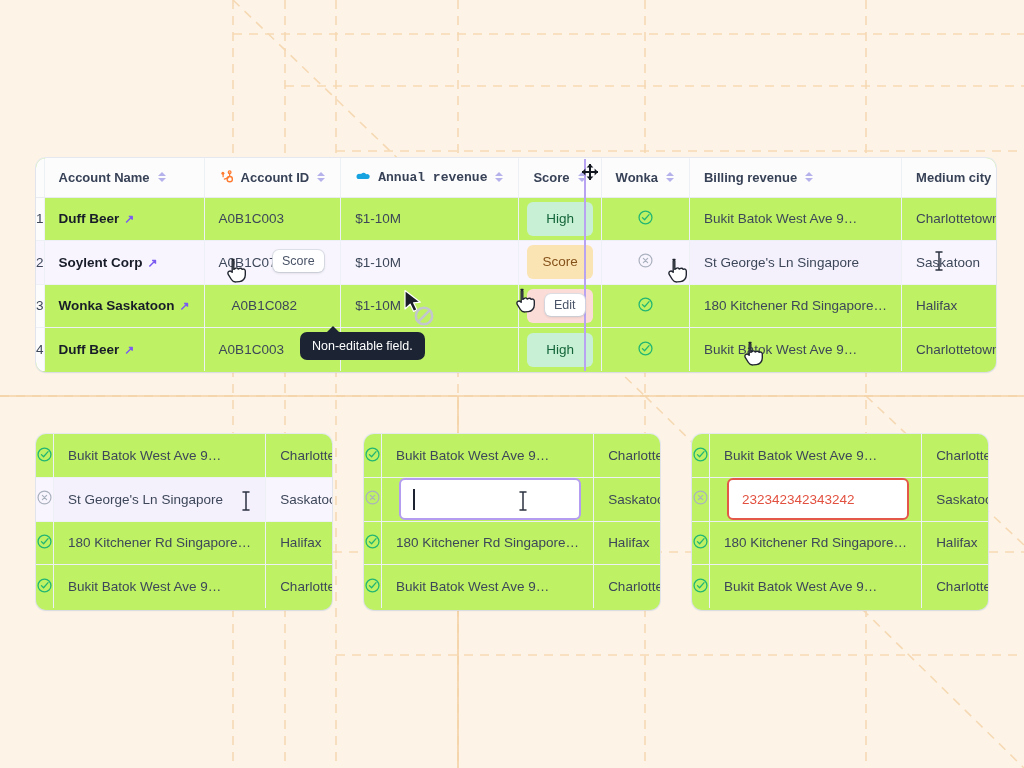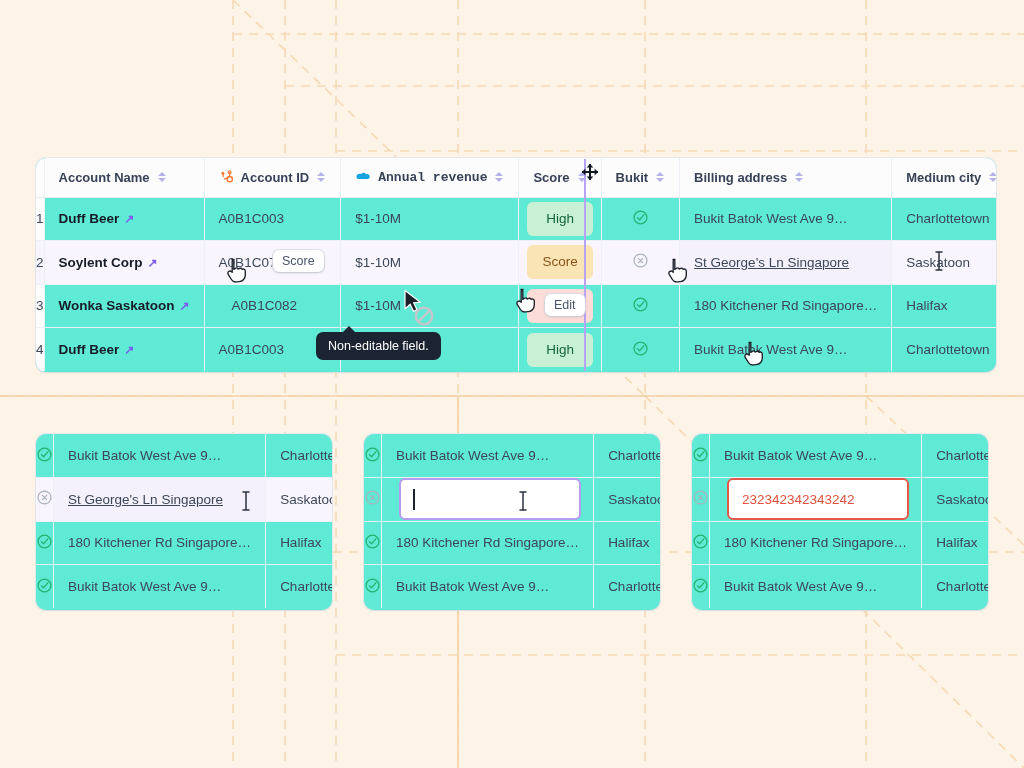--- a/index.html
+++ b/index.html
@@ -10,21 +10,21 @@
     font-family: "Liberation Sans", sans-serif;
     background: #fdf4e7;
   }
 
   
   #bg-deco { position: absolute; inset: 0; width: 1024px; height: 768px; pointer-events: none; }
 
   
   .grid-card {
     position: absolute;
-    background: #5eead4;
+    background: #bef264;
     border-radius: 10px;
     box-shadow: 0 1px 2px rgba(30,20,10,.07), 0 0 0 1px rgba(226,232,240,.9);
     overflow: hidden;
   }
 
   table.grid { border-collapse: collapse; table-layout: fixed; }
   table.grid td, table.grid th {
     border-right: 1px solid #edf0f4;
     border-bottom: 1px solid #edf0f4;
     padding: 0 14px;
@@ -58,21 +58,21 @@
 
   
   .idx { color:#8a93a5; font-size:13px; text-align:center !important; padding:0 !important; background:#fcfcfd; }
   th.idx { background:#fcfcfd; }
 
   
   .acct { font-weight: 700; color:#171c28; }
   .ext-arrow { color:#7c5cf0; font-weight:700; font-size:12px; margin-left:5px; display:inline-block; }
 
   .row-hl td { background:#f8f5fe; }
-  .cell-hl  { background:#f4f1fd !important;text-decoration:underline; }
+  .cell-hl  { background:#f4f1fd !important; }
 
   
   .pill {
     display:block; border-radius:6px; text-align:center;
     font-size:13.5px; line-height:34px; height:34px; margin:0 -6px;
   }
   .pill.high   { background:#c8f0d4; color:#14663a; }
   .pill.medium { background:#fbe4b4; color:#85521a; }
   .pill.low    { background:#fbdcd6; color:#9c3b2b; }
   td.pill-cell { padding: 0 8px; }
@@ -194,27 +194,27 @@
             </div>
           </th>
           <th style="width: 100px;">
             <div class="hcell">
               <span>Score</span>
               <span class="sort-ic"></span>
             </div>
           </th>
           <th style="width: 83px;">
             <div class="hcell">
-              <span>Bukit</span>
+              <span>Wonka</span>
               <span class="sort-ic"></span>
             </div>
           </th>
           <th style="width: 177px;">
             <div class="hcell">
-              <span>Billing address</span>
+              <span>Billing revenue</span>
               <span class="sort-ic"></span>
             </div>
           </th>
           <th style="width: 110px;">
             <div class="hcell">
               <span>Medium city</span>
               <span class="sort-ic"></span>
             </div>
           </th>
         </tr>
@@ -281,21 +281,21 @@
           <td style="width: 110px;">Charlottetown</td>
         </tr>
       </tbody>
   </table>
 </div>
 
 <div class="mini-btn" id="open-btn" style="left:273px; top:250px;">Score</div>
 
 <div class="mini-btn" id="edit-btn" style="left:545px; top:294px;">Edit</div>
 
-<div class="tooltip" id="noneditable-tooltip" style="left:316px; top:332px;">Non-editable field.</div>
+<div class="tooltip" id="noneditable-tooltip" style="left:300px; top:332px;">Non-editable field.</div>
 
 <div class="resize-line" style="left:584px; top:159px; height:212px;"></div>
 
 <div class="grid-card" style="left:36px; top:434px; width:296px; height:176px;">
   <table class="grid panel-grid">
       <tbody>
         <tr>
           <td class="closed-cell" style="width: 40px;"><span><svg width="17" height="17" viewBox="0 0 20 20" xmlns="http://www.w3.org/2000/svg">
       <circle cx="10" cy="10" r="7.6" fill="none" stroke="#22b573" stroke-width="1.5"></circle>
       <path d="M6.4 10.1 8.9 12.6 14.2 6.6" fill="none" stroke="#22b573" stroke-width="1.5" stroke-linecap="round" stroke-linejoin="round"></path>

